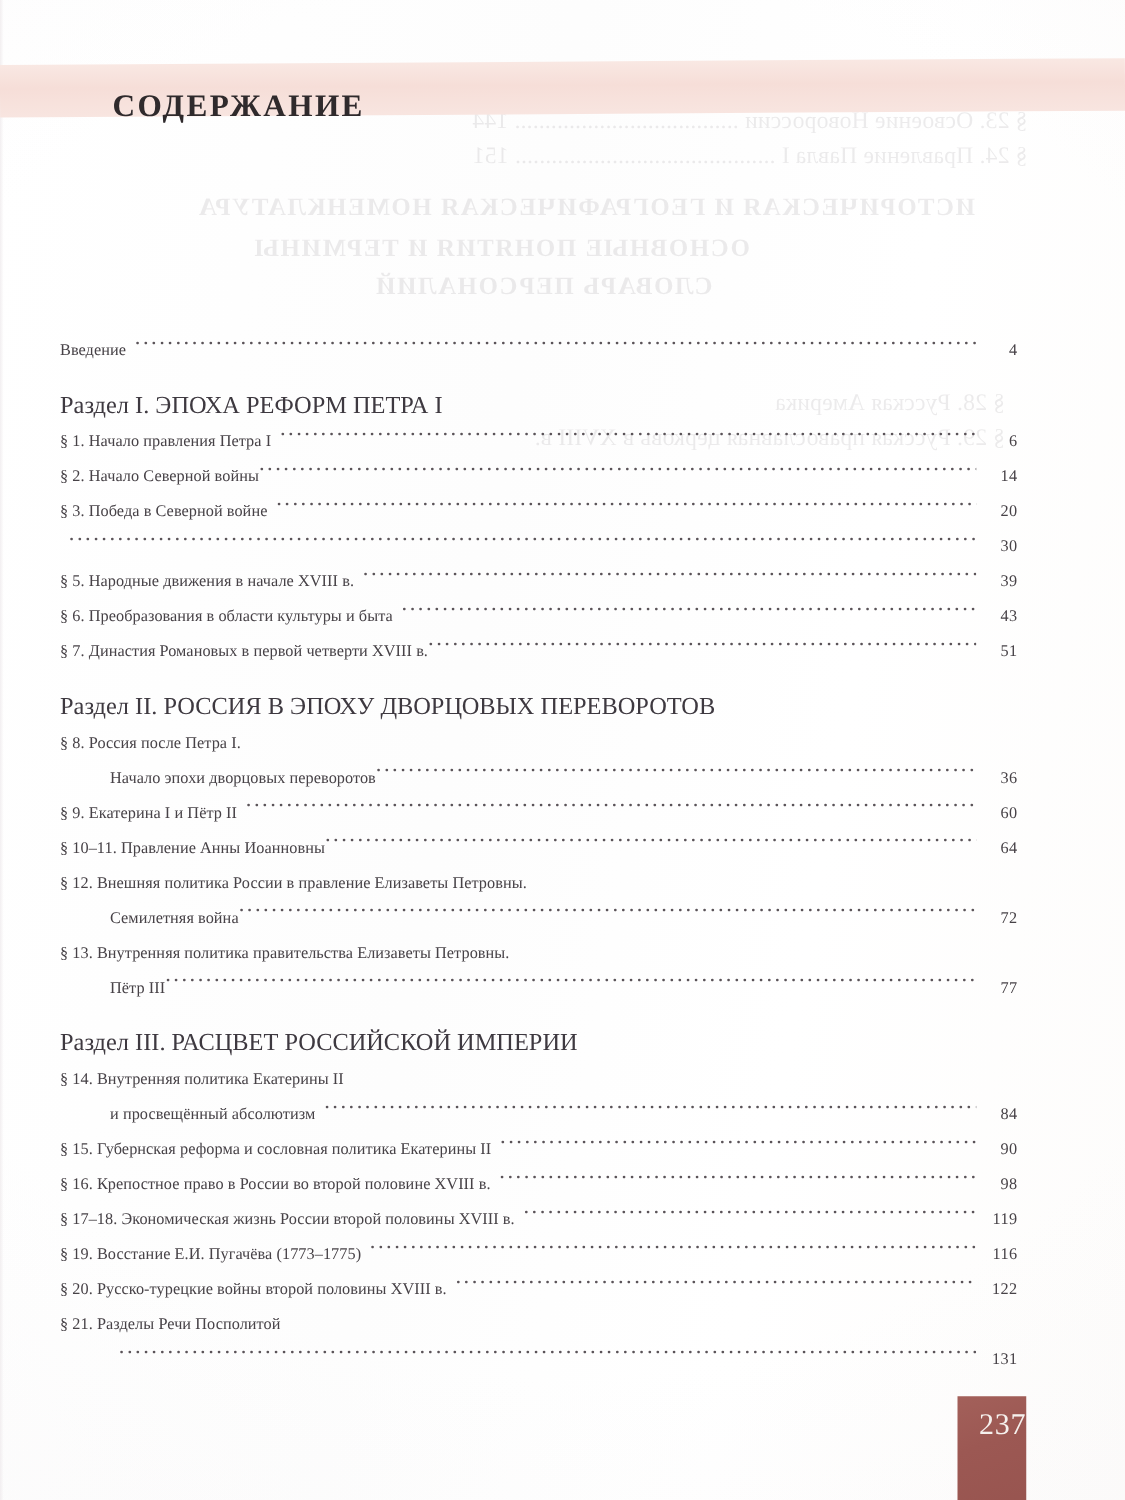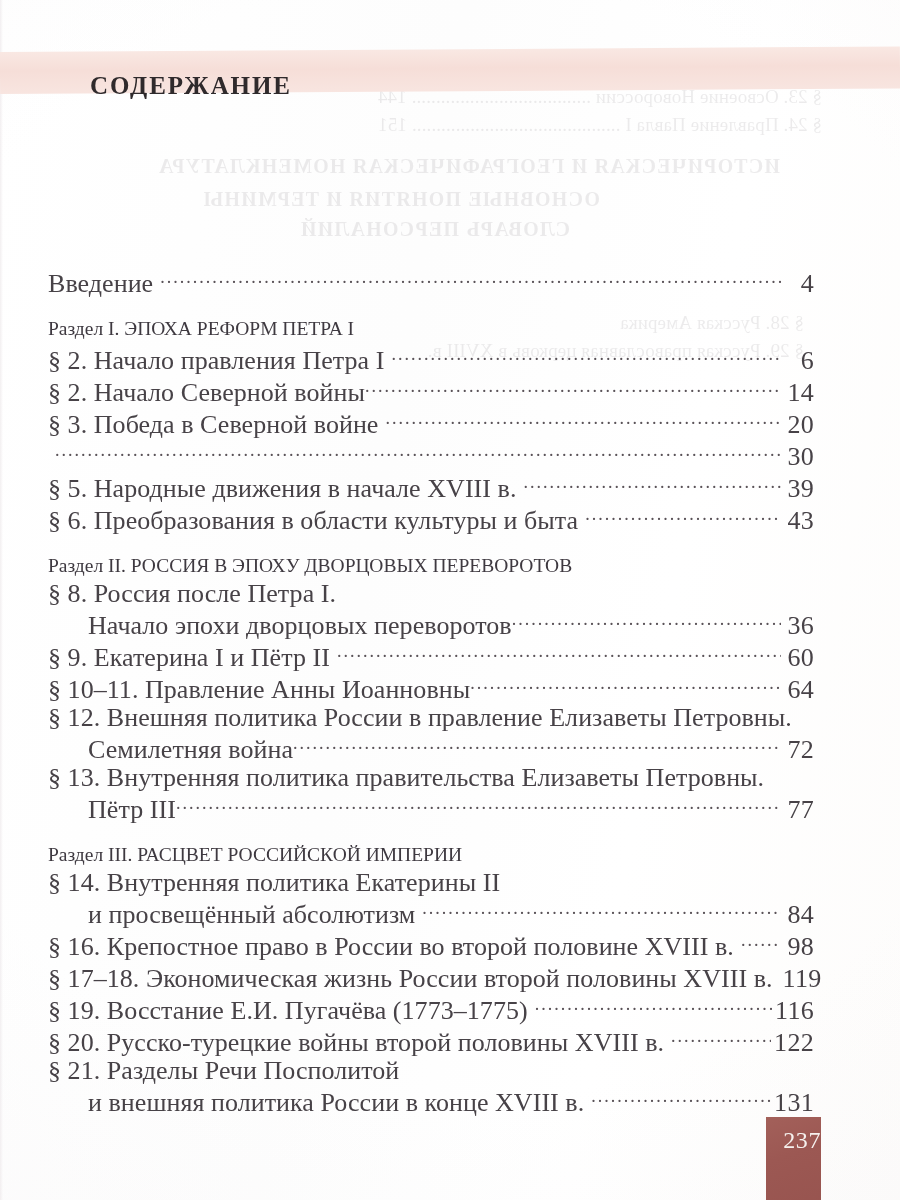--- a/index.html
+++ b/index.html
@@ -90,21 +90,21 @@
     left: 48px;
     top: 266px;
     width: 766px;
   }
 
   .entry {
     position: relative;
     display: flex;
     align-items: baseline;
     color: #474247;
-    font-size: 26px;
+    font-size: 13px;
     line-height: 28px;
     white-space: nowrap;
   }
   .entry .label {
     flex: 0 0 auto;
     letter-spacing: 0.05px;
   }
   .entry .leader {
     flex: 1 1 auto;
     overflow: hidden;
@@ -207,21 +207,21 @@
       <span class="label">Введение</span>
       <span class="leader"></span>
       <span class="page">4</span>
     </div>
 
     <div class="gap-lg"></div>
 
     <div class="section-head">Раздел I. ЭПОХА РЕФОРМ ПЕТРА I</div>
 
     <div class="entry wide">
-      <span class="label">§ 2. Начало правления Петра I</span>
+      <span class="label">§ 1. Начало правления Петра I</span>
       <span class="leader"></span>
       <span class="page">6</span>
     </div>
     <div class="entry tight">
       <span class="label">§ 2. Начало Северной войны</span>
       <span class="leader"></span>
       <span class="page">14</span>
     </div>
     <div class="entry wide">
       <span class="label">§ 3. Победа в Северной войне</span>
@@ -235,20 +235,25 @@
     <div class="entry wide">
       <span class="label">§ 5. Народные движения в начале XVIII в.</span>
       <span class="leader"></span>
       <span class="page">39</span>
     </div>
     <div class="entry wide">
       <span class="label">§ 6. Преобразования в области культуры и быта</span>
       <span class="leader"></span>
       <span class="page">43</span>
     </div>
+    <div class="entry tight">
+      <span class="label">§ 7. Династия Романовых в первой четверти XVIII в.</span>
+      <span class="leader"></span>
+      <span class="page">51</span>
+    </div>
 
     <div class="gap-lg"></div>
 
     <div class="section-head">Раздел II. РОССИЯ В ЭПОХУ ДВОРЦОВЫХ ПЕРЕВОРОТОВ</div>
 
     <div class="entry noleader">
       <span class="label">§ 8. Россия после Петра I.</span>
 
     </div>
     <div class="entry cont tight">
@@ -296,20 +301,25 @@
       <span class="label">§ 14. Внутренняя политика Екатерины II</span>
 
     </div>
     <div class="entry cont wide">
       <span class="label">и просвещённый абсолютизм</span>
       <span class="leader"></span>
       <span class="page">84</span>
     </div>
 
     <div class="entry wide">
+      <span class="label">§ 15. Губернская реформа и сословная политика Екатерины II</span>
+      <span class="leader"></span>
+      <span class="page">90</span>
+    </div>
+    <div class="entry wide">
       <span class="label">§ 16. Крепостное право в России во второй половине XVIII в.</span>
       <span class="leader"></span>
       <span class="page">98</span>
     </div>
     <div class="entry wide">
       <span class="label">§ 17–18. Экономическая жизнь России второй половины XVIII в.</span>
       <span class="leader"></span>
       <span class="page">119</span>
     </div>
     <div class="entry wide">
@@ -321,21 +331,20 @@
       <span class="label">§ 20. Русско-турецкие войны второй половины XVIII в.</span>
       <span class="leader"></span>
       <span class="page">122</span>
     </div>
 
     <div class="entry noleader">
       <span class="label">§ 21. Разделы Речи Посполитой</span>
 
     </div>
     <div class="entry cont wide">
-      <span class="label">и внешняя политика России в конце XVIII в.</span>
       <span class="leader"></span>
       <span class="page">131</span>
     </div>
 
   </div>
 
   <div id="folio-block">
     <div id="folio-number">237</div>
   </div>
 

